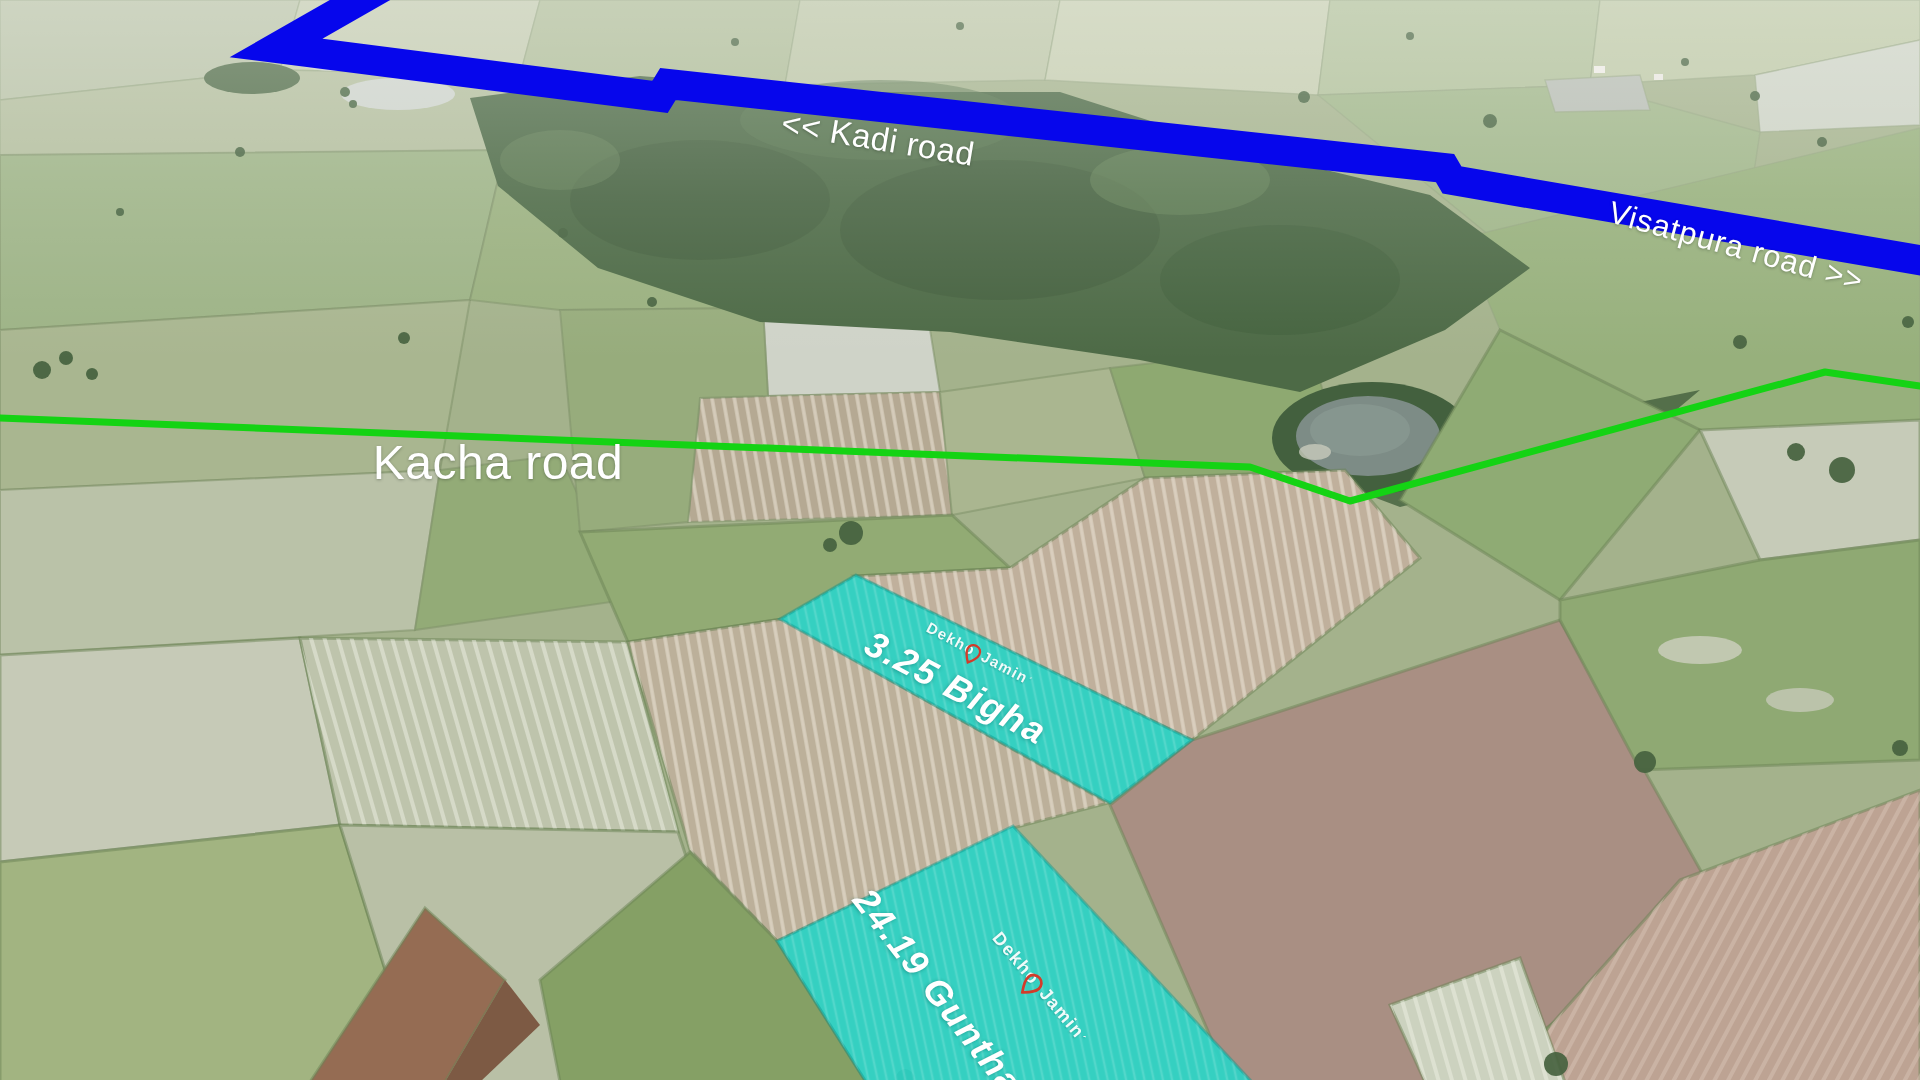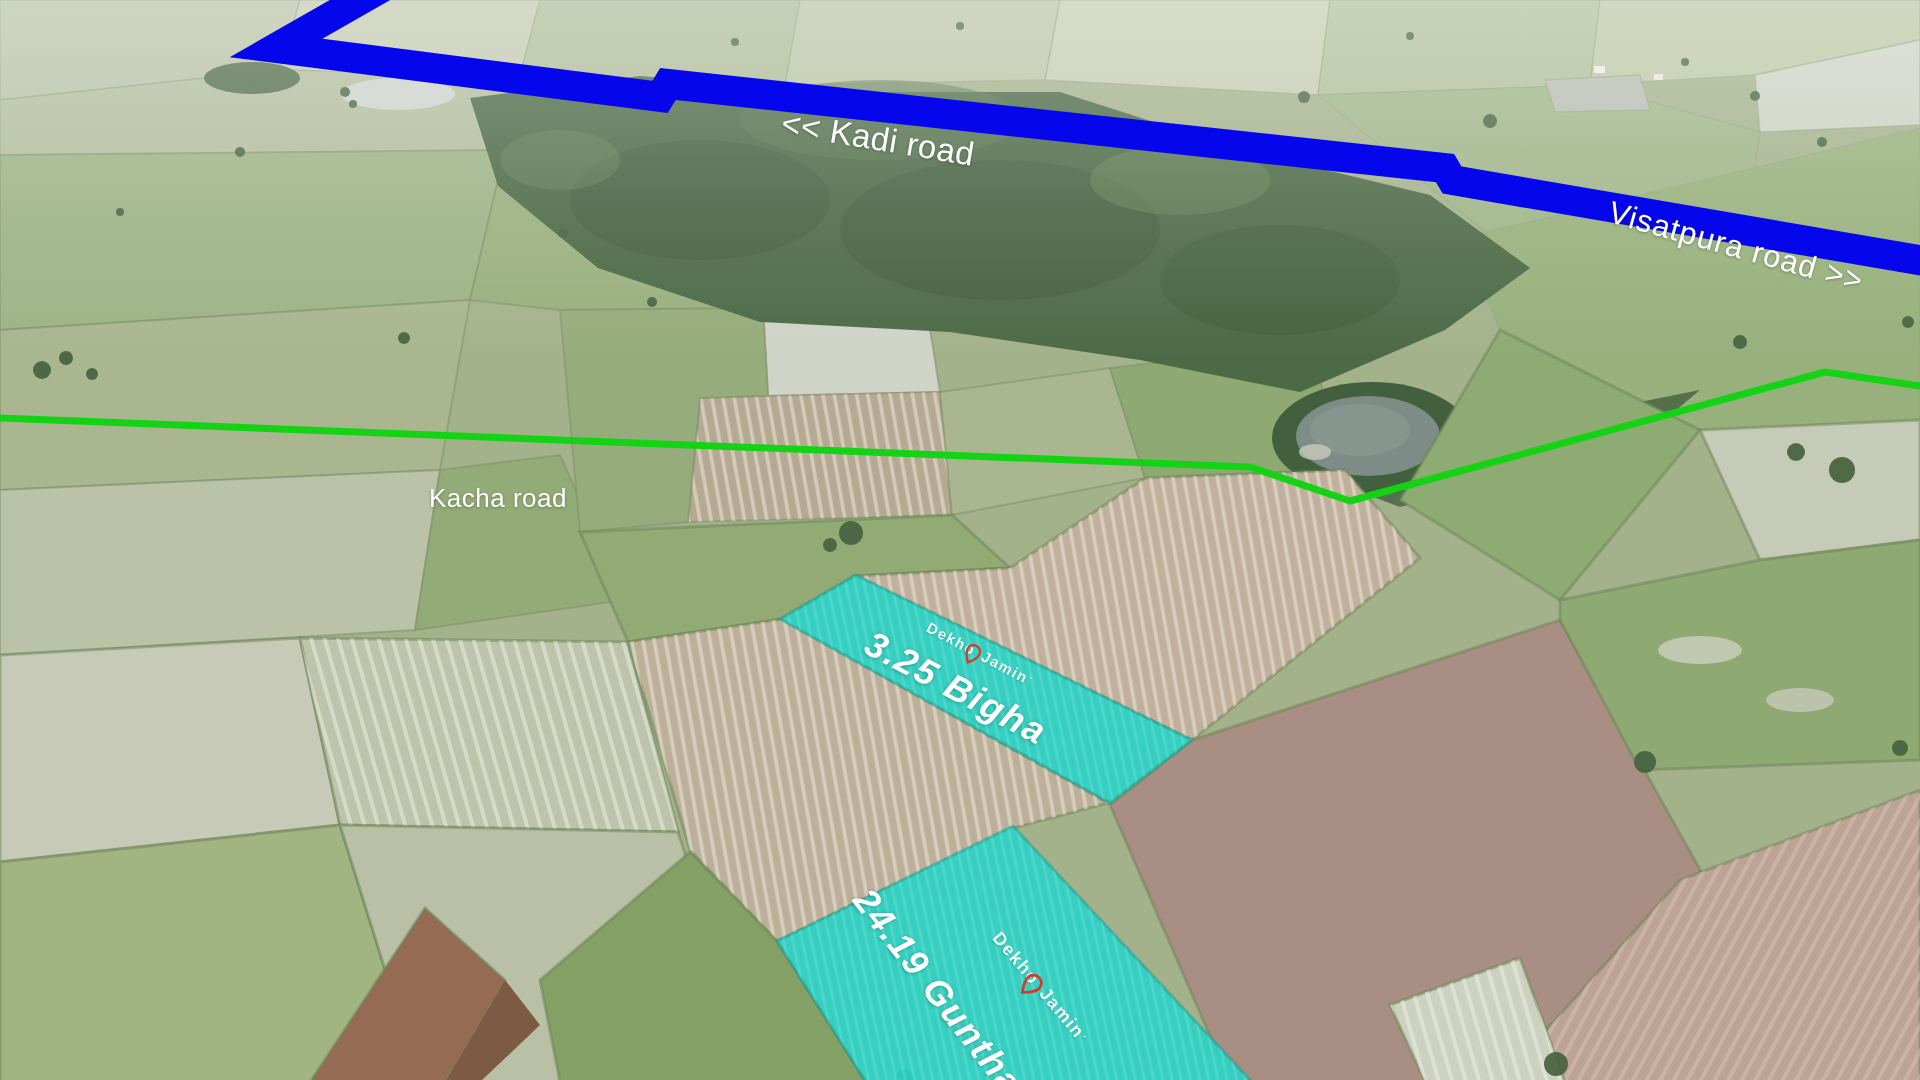--- a/index.html
+++ b/index.html
@@ -10,21 +10,21 @@
   }
   .stage svg.bg{position:absolute;left:0;top:0;width:1920px;height:1080px;display:block;}
   .label{
     position:absolute;color:#ffffff;white-space:nowrap;
     transform-origin:center center;
     text-shadow:0 1px 3px rgba(30,40,30,.35);
     user-select:none;
   }
   .label.kadi{left:878px;top:139px;font-size:33px;transform:translate(-50%,-50%) rotate(9.5deg);letter-spacing:.5px;}
   .label.visatpura{left:1736px;top:247px;font-size:31px;transform:translate(-50%,-50%) rotate(15.5deg);letter-spacing:1px;}
-  .label.kacha{left:498px;top:462px;font-size:26px;transform:translate(-50%,-50%);letter-spacing:.5px;margin-top:36px;}
+  .label.kacha{left:498px;top:462px;font-size:48px;transform:translate(-50%,-50%);letter-spacing:.5px;}
   .plot-label{
     position:absolute;color:#ffffff;white-space:nowrap;
     font-weight:bold;font-style:italic;font-size:36px;letter-spacing:2px;
     text-shadow:0 1px 4px rgba(0,90,85,.45);
   }
   .plot-label.p1{left:956px;top:688px;transform:translate(-50%,-50%) rotate(28deg);}
   .plot-label.p2{left:938px;top:992px;transform:translate(-50%,-50%) rotate(52deg);}
   .watermark{
     position:absolute;color:#ffffff;white-space:nowrap;
     display:flex;align-items:center;opacity:.92;

